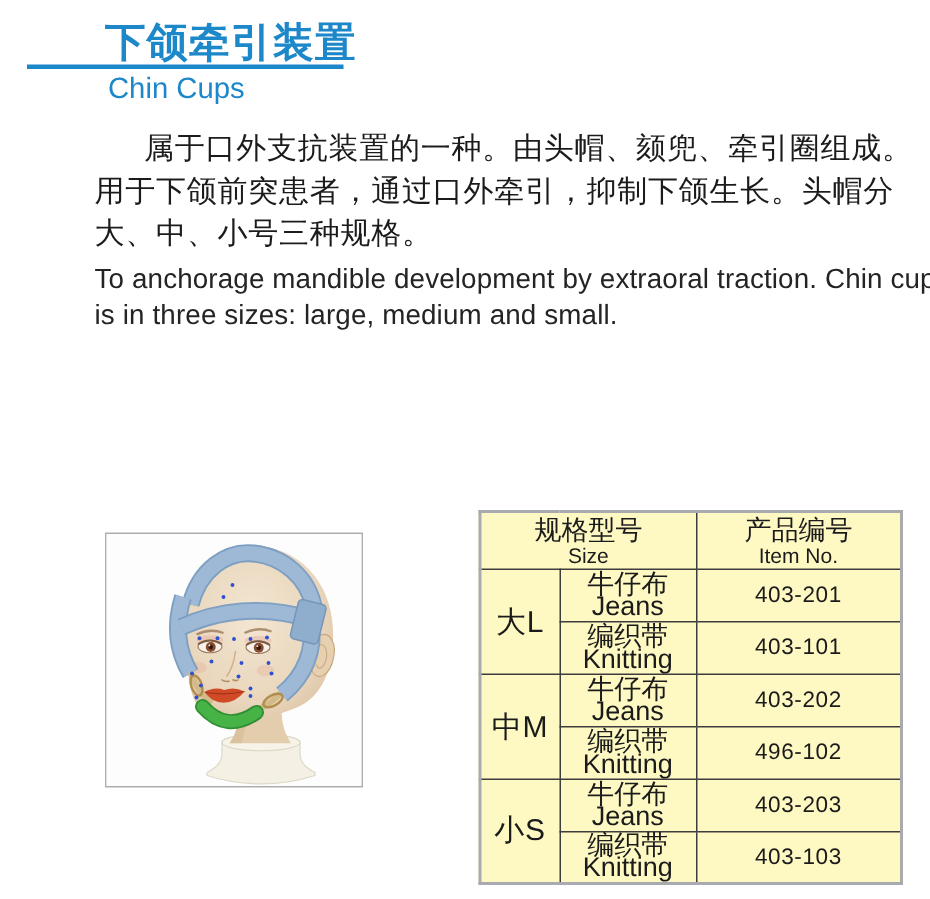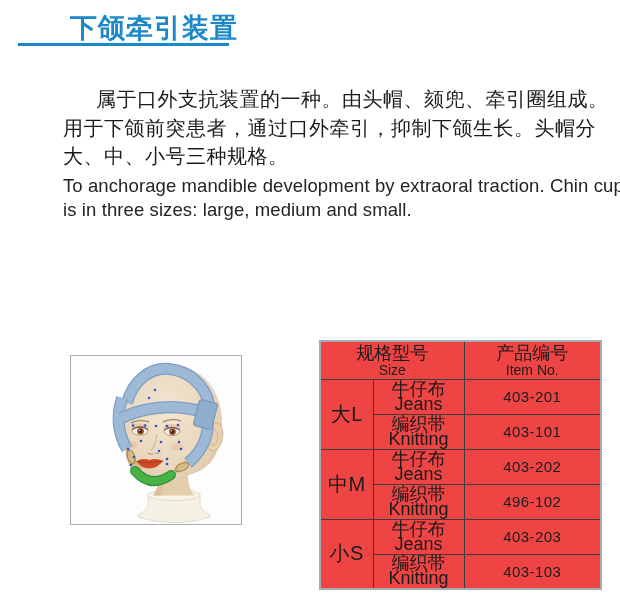--- a/index.html
+++ b/index.html
@@ -32,21 +32,21 @@
   .para-en{top:174px;font-size:18.5px;line-height:23.6px;letter-spacing:0.1px;color:#242424;}
   .para-en .indent{padding-left:28px;}
 
   .photo-frame{
     position:absolute;left:70px;top:355px;width:170px;height:168px;margin:0;
     border:1px solid #adadad;background:#fdfdfd;
   }
   .photo-frame svg{display:block;width:100%;height:100%;}
 
   .spec-table{
-    position:absolute;left:319px;top:340px;background:#ef4444;
+    position:absolute;left:319px;top:340px;background:#fef9c3;
     border-collapse:collapse;table-layout:fixed;border:2px solid #a7abaf;
   }
   .spec-table th,.spec-table td{
     border:1px solid #3d3d3d;text-align:center;vertical-align:middle;
     padding:0;font-weight:400;color:#1b1b1b;
   }
   .spec-table thead tr{height:38px;}
   .spec-table tbody tr{height:35px;}
   .hdr-zh{display:block;font-size:18px;line-height:20px;}
   .hdr-en{display:block;font-size:14px;line-height:15px;}
@@ -59,20 +59,21 @@
   .cup-edge{fill:none;stroke:#2f8f33;stroke-width:10;stroke-linecap:round;}
   .cup-body{fill:none;stroke:var(--chin-cup-green);stroke-width:7.5;stroke-linecap:round;}
 </style>
 </head>
 <body>
 
 <div class="page">
 
   <h1 class="title-zh">下颌牵引装置</h1>
   <div class="title-rule"></div>
+  <h2 class="title-en">Chin Cups</h2>
 
   <div class="para para-zh">
     <div class="line indent">属于口外支抗装置的一种。由头帽、颏兜、牵引圈组成。</div>
     <div class="line">用于下颌前突患者，通过口外牵引，抑制下颌生长。头帽分</div>
     <div class="line">大、中、小号三种规格。</div>
   </div>
 
   <div class="para para-en">
     <div class="line">To anchorage mandible development by extraoral traction. Chin cup</div>
     <div class="line">is in three sizes: large, medium and small.</div>

